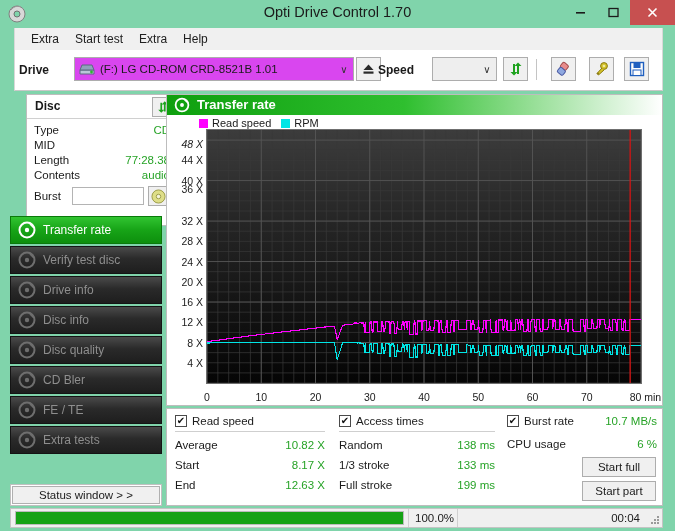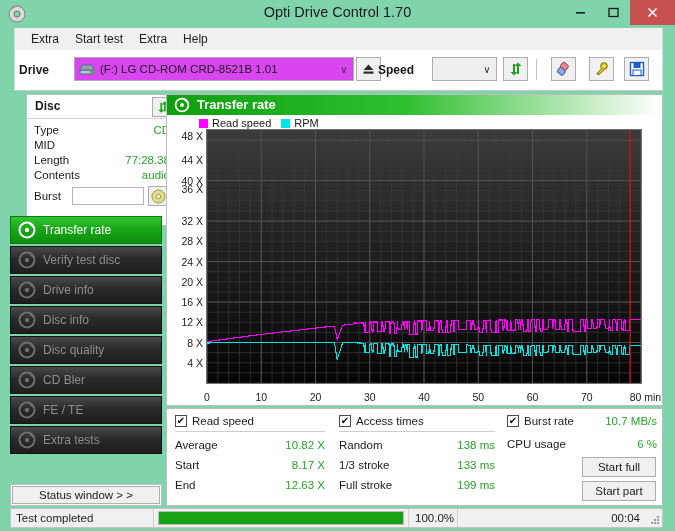--- a/index.html
+++ b/index.html
@@ -517,21 +517,21 @@
           <div class="ytick" style="top: 213.52px;">8 X</div>
           <div class="ytick" style="top: 193.28px;">12 X</div>
           <div class="ytick" style="top: 173.04px;">16 X</div>
           <div class="ytick" style="top: 152.8px;">20 X</div>
           <div class="ytick" style="top: 132.56px;">24 X</div>
           <div class="ytick" style="top: 112.32px;">28 X</div>
           <div class="ytick" style="top: 92.08px;">32 X</div>
           <div class="ytick" style="top: 60px;">36 X</div>
           <div class="ytick" style="top: 51.6px;">40 X</div>
           <div class="ytick" style="top: 31.36px;">44 X</div>
-          <div class="ytick" style="top: 7px;">48 X</div>
+          <div class="ytick" style="top: 15px; font-style: italic;">48 X</div>
         </div>
       <div class="plot">
         <svg id="plot-svg" width="434" height="253" viewBox="0 0 434 253">
             <line x1="0" y1="0" x2="0" y2="253" stroke="#3a3a3a" stroke-width="0.7"></line>
             <line x1="10.850000000000001" y1="0" x2="10.850000000000001" y2="253" stroke="#3a3a3a" stroke-width="0.7"></line>
             <line x1="21.700000000000003" y1="0" x2="21.700000000000003" y2="253" stroke="#3a3a3a" stroke-width="0.7"></line>
             <line x1="32.55" y1="0" x2="32.55" y2="253" stroke="#3a3a3a" stroke-width="0.7"></line>
             <line x1="43.400000000000006" y1="0" x2="43.400000000000006" y2="253" stroke="#3a3a3a" stroke-width="0.7"></line>
             <line x1="54.25" y1="0" x2="54.25" y2="253" stroke="#3a3a3a" stroke-width="0.7"></line>
             <line x1="65.1" y1="0" x2="65.1" y2="253" stroke="#3a3a3a" stroke-width="0.7"></line>
@@ -679,21 +679,20 @@
         <span>CPU usage</span>
         <span class="stat-val">6 %</span>
       </div>
     </div>
 
     <div class="start-btn btn-full">Start full</div>
     <div class="start-btn btn-part">Start part</div>
   </div>
 
   <div class="statusbar">
-    <div class="sb-text">Test completed</div>
     <div class="sb-progress-cell">
       <div class="sb-progress">
         <div class="sb-progress-fill" id="pbfill" style="width: 100%;"></div>
       </div>
     </div>
     <div class="sb-pct">100.0%</div>
     <div class="sb-time">00:04</div>
     <div class="sb-grip">
       <svg width="10" height="10" viewBox="0 0 10 10">
         <g fill="#9a9a9a">

